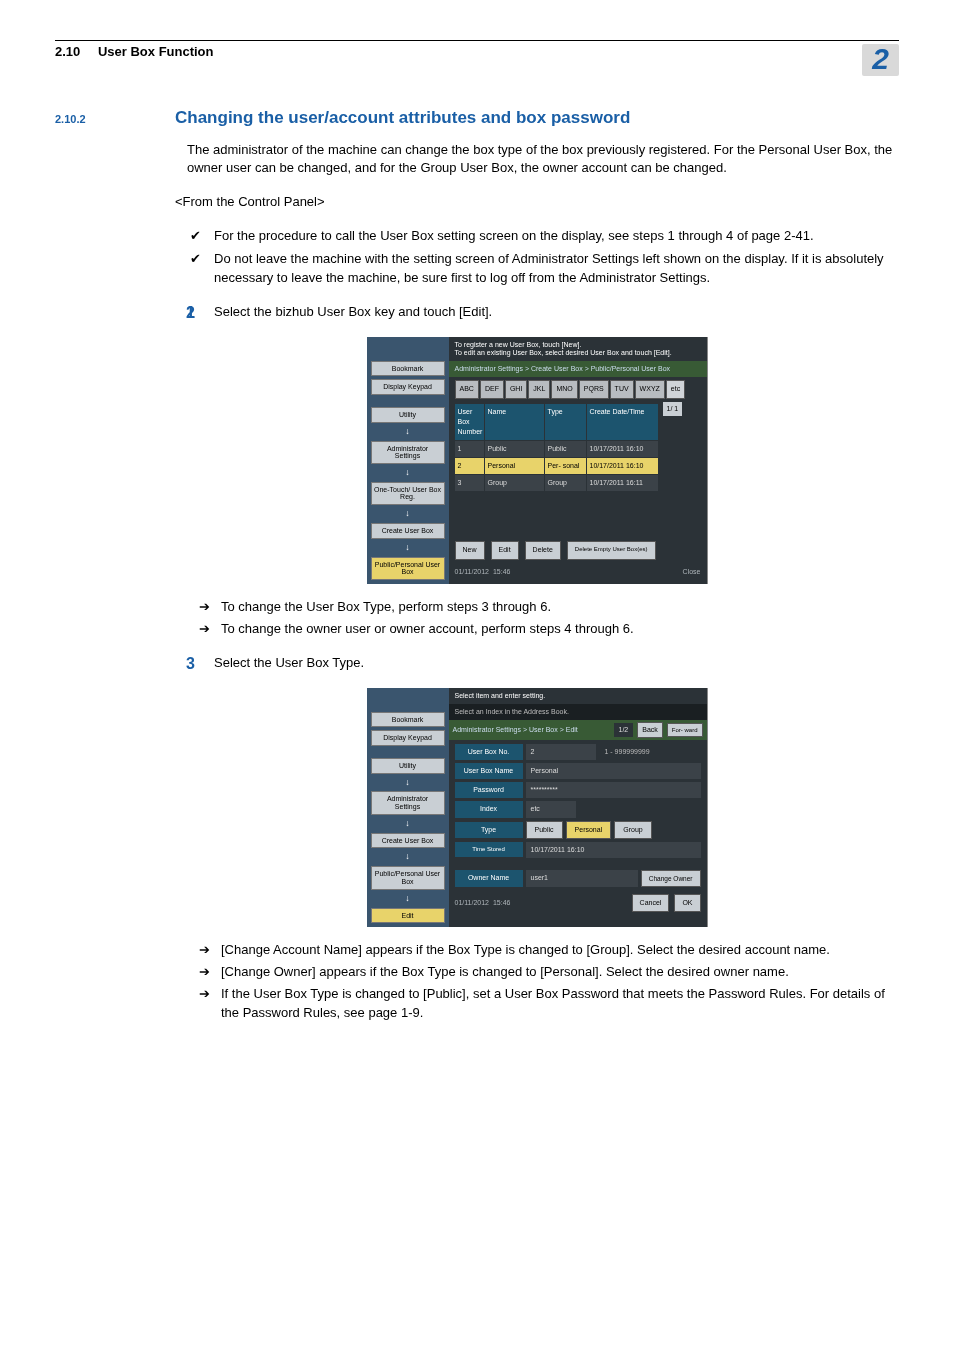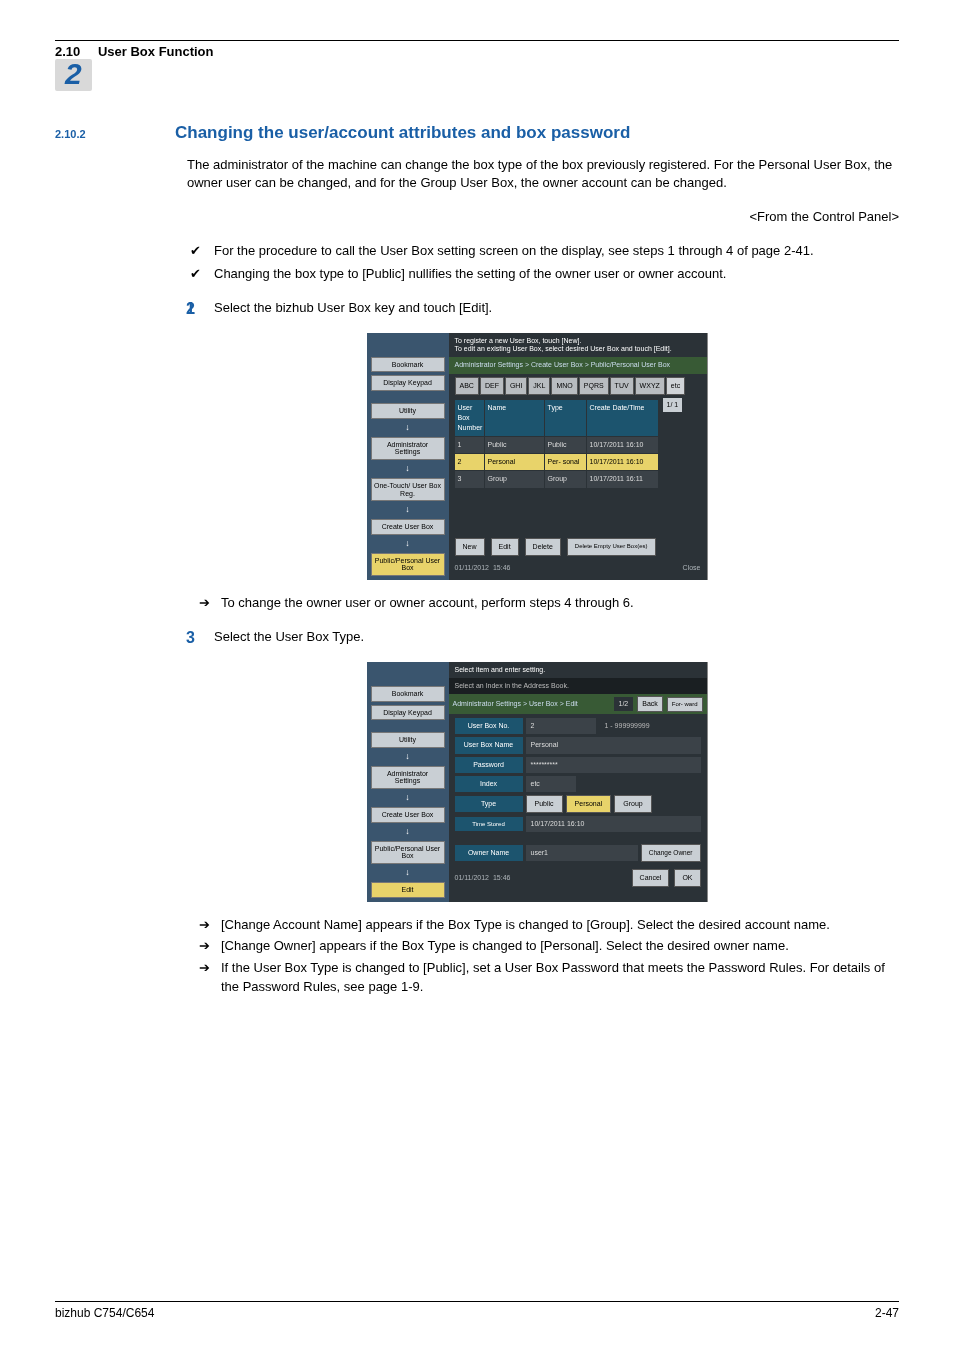--- a/index.html
+++ b/index.html
@@ -16,21 +16,20 @@
     box-sizing: border-box;
     height: 100%;
     position: relative;
   }
   .header-row {
     display: flex;
     align-items: flex-start;
     justify-content: space-between;
     border-top: 1px solid #000;
     padding-top: 3px;
-    flex-direction: column;
   }
   .header-left {
     font-size: 13px;
   }
   .header-left .sec-num { font-weight: bold; margin-right: 14px; }
   .header-left .sec-title { font-weight: bold; }
   .header-right {
     font-size: 30px;
     font-weight: bold;
     font-style: italic;
@@ -58,21 +57,21 @@
     color: #1a5fa6;
     width: 120px;
     flex-shrink: 0;
   }
   .h2-title {
     font-size: 17px;
     font-weight: bold;
     color: #1a5fa6;
   }
   .para { margin: 6px 0 10px 12px; }
-  .subhead { margin: 15px 0; text-align: right; }
+  .subhead { margin: 15px 0; }
   ul.checks, ol.steps, ul.arrows {
     margin: 15px; padding: 0; list-style: none;
   }
   ul.checks li {
     position: relative;
     padding-left: 24px;
     margin: 4px 0;
   }
   ul.checks li::before {
     content: "✔";
@@ -217,21 +216,21 @@
     <div class="h2-row">
       <div class="h2-num">2.10.2</div>
       <div class="h2-title">Changing the user/account attributes and box password</div>
     </div>
 
     <p class="para">The administrator of the machine can change the box type of the box previously registered. For the Personal User Box, the owner user can be changed, and for the Group User Box, the owner account can be changed.</p>
     <p class="subhead">&lt;From the Control Panel&gt;</p>
 
     <ul class="checks">
       <li>For the procedure to call the User Box setting screen on the display, see steps 1 through 4 of page 2-41.</li>
-      <li>Changing the box type to [Public] nullifies the setting of the owner user or owner account.</li>
+      <li>Do not leave the machine with the setting screen of Administrator Settings left shown on the display. If it is absolutely necessary to leave the machine, be sure first to log off from the Administrator Settings.</li>
     </ul>
 
     <ol class="steps">
       <li>
         <span class="step-num">1</span>
       </li>
       <li>
         <span class="step-num">2</span>
         <span>Select the bizhub User Box key and touch [Edit].</span>
       </li>
@@ -309,20 +308,21 @@
           </div>
           <div class="footer">
             <span><span>01/11/2012</span>&nbsp;&nbsp;<span>15:46</span></span>
             <div class="btn">Close</div>
           </div>
         </div>
       </div>
     </div>
 
     <ul class="arrows">
+      <li>To change the User Box Type, perform steps 3 through 6.</li>
       <li>To change the owner user or owner account, perform steps 4 through 6.</li>
     </ul>
 
     <ol class="steps">
       <li>
         <span class="step-num">3</span>
         <span>Select the User Box Type.</span>
       </li>
     </ol>
 
@@ -399,17 +399,13 @@
       </div>
     </div>
 
     <ul class="arrows">
       <li>[Change Account Name] appears if the Box Type is changed to [Group]. Select the desired account name.</li>
       <li>[Change Owner] appears if the Box Type is changed to [Personal]. Select the desired owner name.</li>
       <li>If the User Box Type is changed to [Public], set a User Box Password that meets the Password Rules. For details of the Password Rules, see page 1-9.</li>
     </ul>
   </div>
 
-  <div class="page-footer">
-    <span>bizhub C754/C654</span>
-    <span>2-47</span>
-  </div>
 </div>
 
 </body></html>

